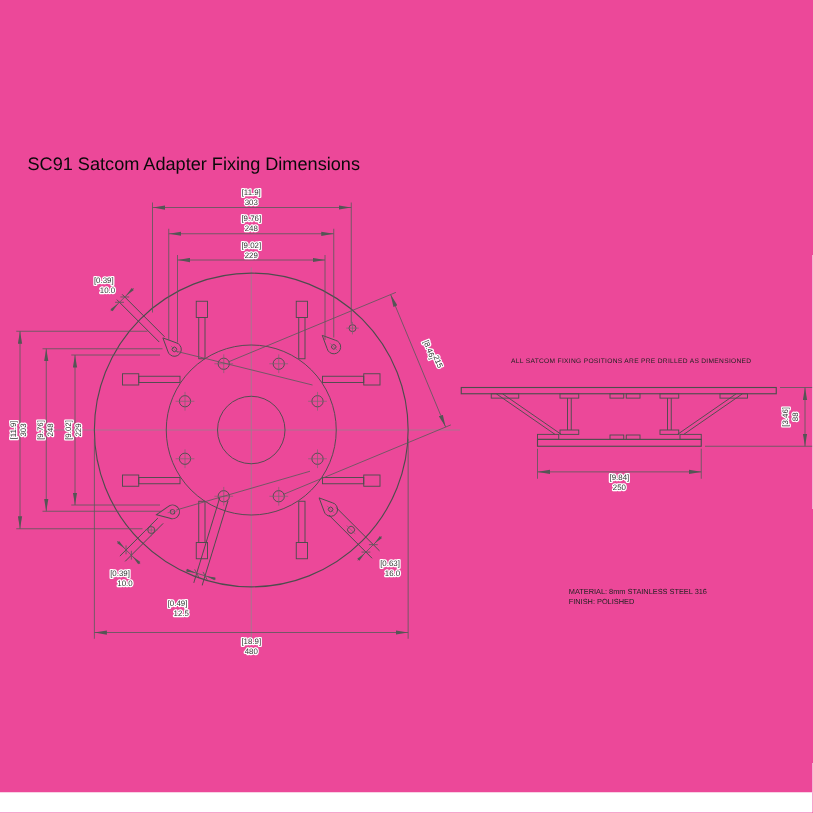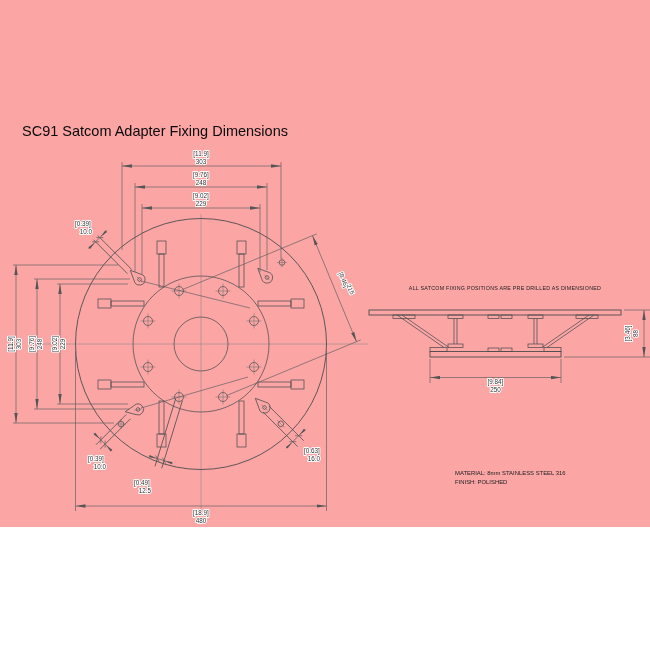--- a/index.html
+++ b/index.html
@@ -1,16 +1,16 @@
 <!DOCTYPE html>
 <html><head>
 <meta charset="utf-8">
 <style>
   html,body { margin:0; padding:0; background:#ffffff; }
-  .canvas { position:relative; width:650px; height:527px; background:#fca5a5; overflow:hidden; }
+  .canvas { position:relative; width:650px; height:634px; background:#ec4899; overflow:hidden; }
   svg { display:block; }
   text { font-family:"Liberation Sans", sans-serif; }
   .title-text { font-size:14.5px; fill:#0a0a0a; }
   .dimtxt { font-size:6.3px; fill:#333; text-anchor:middle;
             paint-order:stroke; stroke:#ffffff; stroke-width:2px; stroke-linejoin:round; }
   .note-text { font-size:5.3px; fill:#222; text-anchor:middle; letter-spacing:0.25px; }
   .mat-text { font-size:5.9px; fill:#222; text-anchor:start; }
   .geo  { stroke:#4d4d4d; stroke-width:0.9; fill:none; }
   .geo2 { stroke:#4d4d4d; stroke-width:0.75; fill:none; }
   .thin { stroke:#5a5a5a; stroke-width:0.65; fill:none; }

